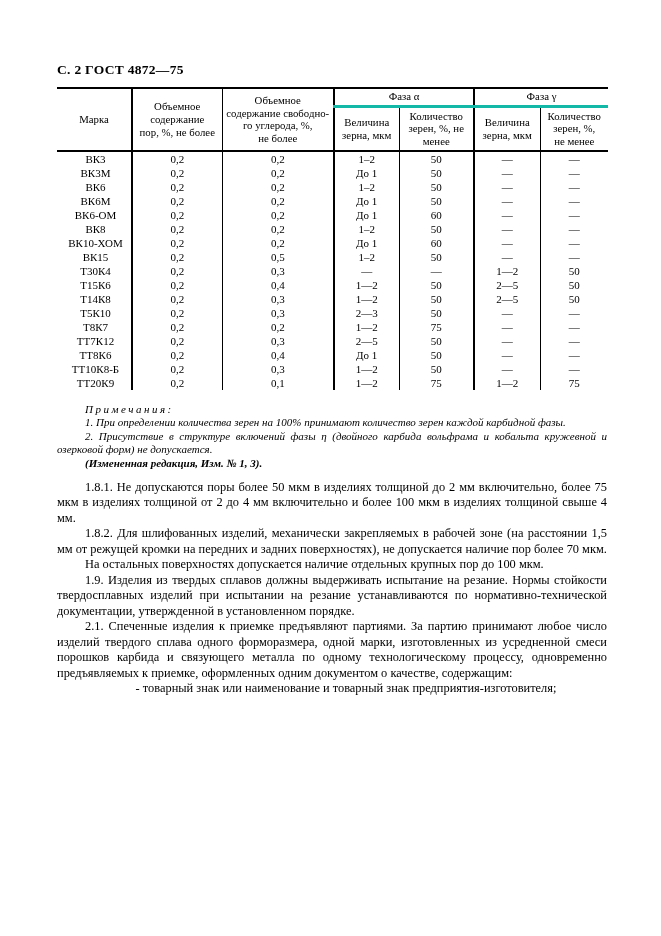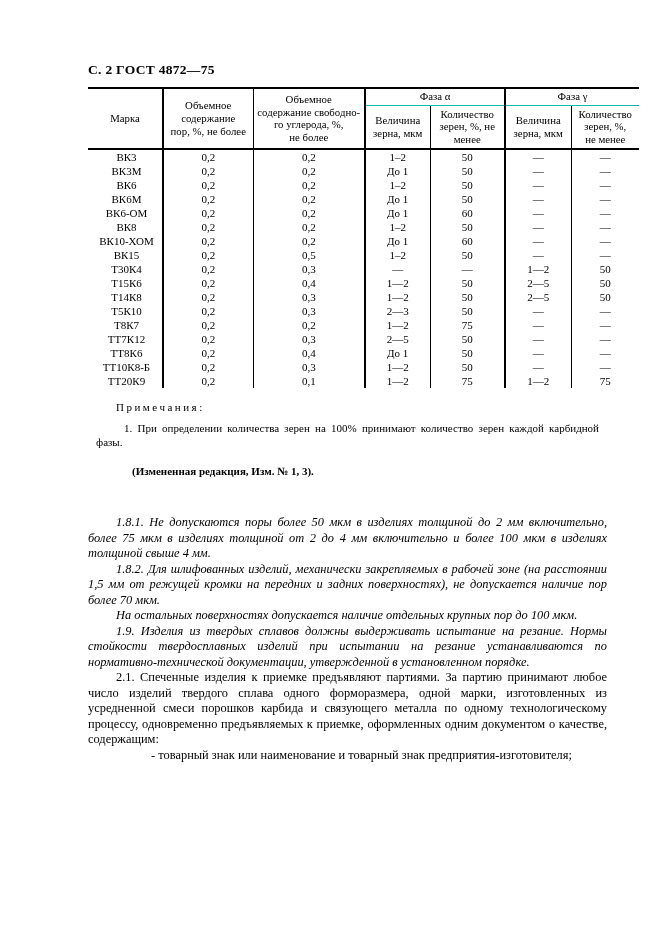--- a/index.html
+++ b/index.html
@@ -6,21 +6,21 @@
   body {
     width: 661px; height: 936px;
     background: #ffffff;
     color: #000000;
     font-family: "Liberation Serif", "DejaVu Serif", serif;
     overflow: hidden;
   }
   .page {
     box-sizing: border-box;
     width: 661px; height: 936px;
-    padding: 62px 54px 0 88px;
+    padding: 62px 54px 0 57px;
   }
   .doc-header {
     font-weight: bold;
     font-size: 13.5px;
     margin: 0 0 9px 0;
     letter-spacing: 0.3px;
   }
   
   table.spec {
     border-collapse: collapse;
@@ -31,57 +31,58 @@
   table.spec thead { border-bottom: 2px solid #000; }
   table.spec th {
     font-weight: normal;
     font-size: 10.8px;
     line-height: 1.18;
     text-align: center;
     vertical-align: middle;
     padding: 2px 2px;
     white-space: pre-line;
   }
-  table.spec th.group { border-bottom: 1px solid #14b8a6; padding: 1px 2px 2px; }
+  table.spec th.group { border-bottom: 3px solid #14b8a6; padding: 1px 2px 2px; }
   table.spec td {
     font-size: 11px;
     text-align: center;
     vertical-align: middle;
     padding: 0 2px;
     height: 14px;
     line-height: 14px;
   }
   table.spec td.c0 { text-align: center; padding-left: 5px; }
   .bl-thick { border-left: 2px solid #000; }
   .bl-thin  { border-left: 1px solid #000; }
   table.spec td.c1, table.spec td.c3, table.spec td.c5 { border-left: 2px solid #000; }
   table.spec td.c2, table.spec td.c4, table.spec td.c6 { border-left: 1px solid #000; }
   
   .notes {
     margin-top: 13px;
     font-size: 11px;
     line-height: 1.23;
+    font-style: italic;
   }
   .notes-label {
     margin: 0;
     text-indent: 28px;
     letter-spacing: 2.5px;
   }
   .notes p.note-item {
-    margin: 8px;
+    margin: 0;
     text-indent: 28px;
     text-align: justify;
   }
   .notes p.note-revision {
-    margin: 16px;
+    margin: 0;
     text-indent: 28px;
     font-weight: bold;
   }
   
-  .body-text { margin-top: 36px; font-style: italic; }
+  .body-text { margin-top: 9px; }
   .body-text p, .section2 p {
     margin: 0;
     font-size: 12.4px;
     line-height: 1.25;
     text-align: justify;
     text-indent: 28px;
   }
   .section-heading {
     margin: 14px 0 11px 0;
     font-size: 12.6px;
@@ -287,20 +288,21 @@
           <td class="c4">75</td>
           <td class="c5">1—2</td>
           <td class="c6">75</td>
         </tr>
       </tbody>
   </table>
 
   <div class="notes">
     <p class="notes-label">Примечания:</p>
     <p class="note-item">1. При определении количества зерен на 100% принимают количество зерен каждой карбидной фазы.</p>
+    <p class="note-item">2. Присутствие в структуре включений фазы η (двойного карбида вольфрама и кобальта кружевной и озерковой форм) не допускается.</p>
     <p class="note-revision">(Измененная редакция, Изм. № 1, 3).</p>
   </div>
 
   <div class="body-text">
     <p>1.8.1. Не допускаются поры более 50 мкм в изделиях толщиной до 2 мм включительно, более 75 мкм в изделиях толщиной от 2 до 4 мм включительно и более 100 мкм в изделиях толщиной свыше 4 мм.</p>
     <p>1.8.2. Для шлифованных изделий, механически закрепляемых в рабочей зоне (на расстоянии 1,5 мм от режущей кромки на передних и задних поверхностях), не допускается наличие пор более 70 мкм.</p>
     <p>На остальных поверхностях допускается наличие отдельных крупных пор до 100 мкм.</p>
     <p>1.9. Изделия из твердых сплавов должны выдерживать испытание на резание. Нормы стойкости твердосплавных изделий при испытании на резание устанавливаются по нормативно-технической документации, утвержденной в установленном порядке.</p>
   </div>
 

